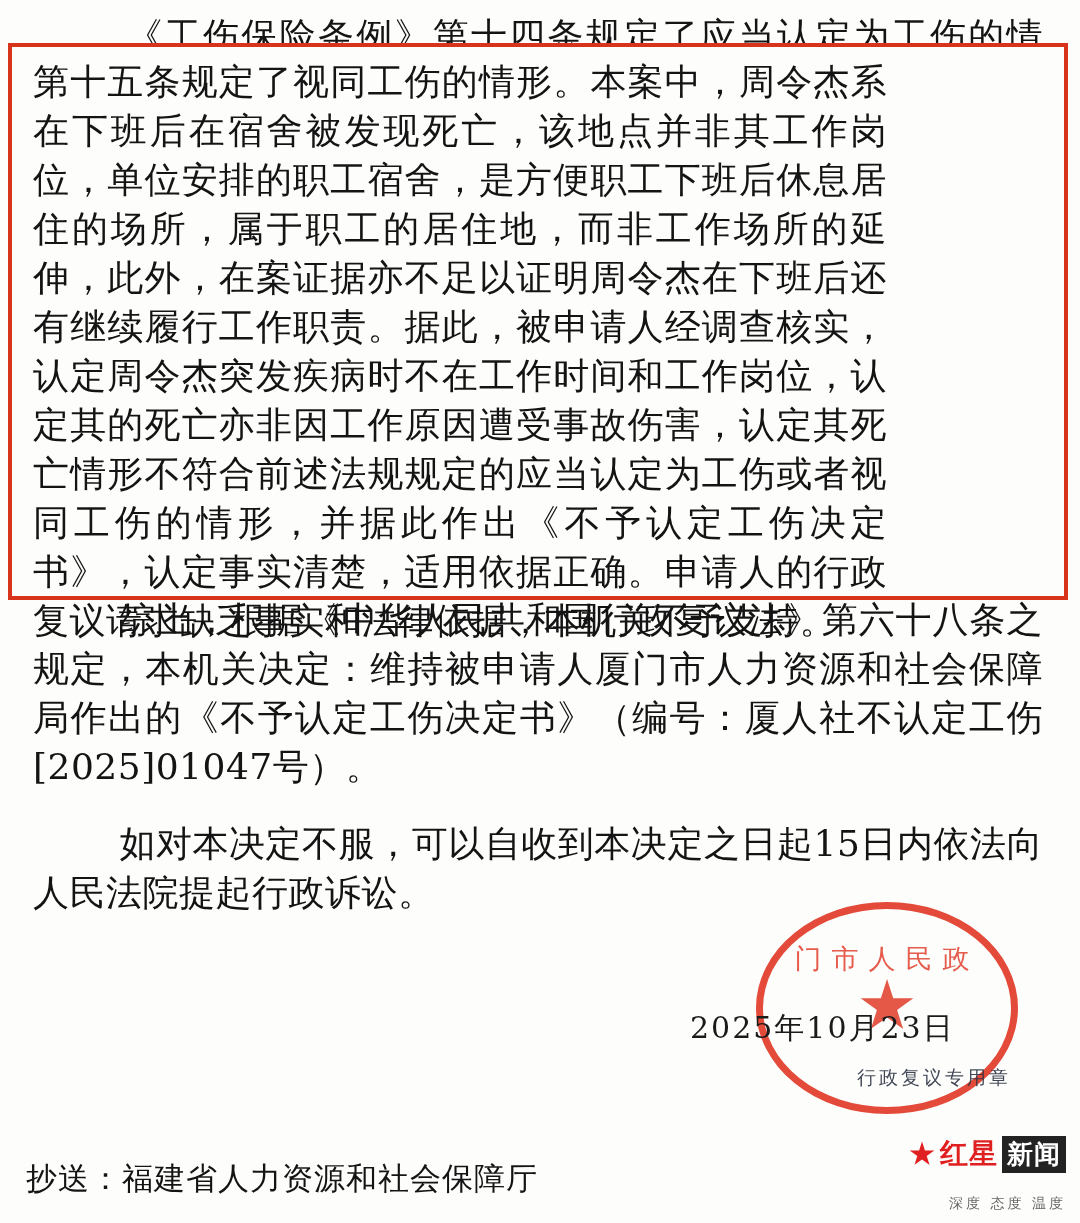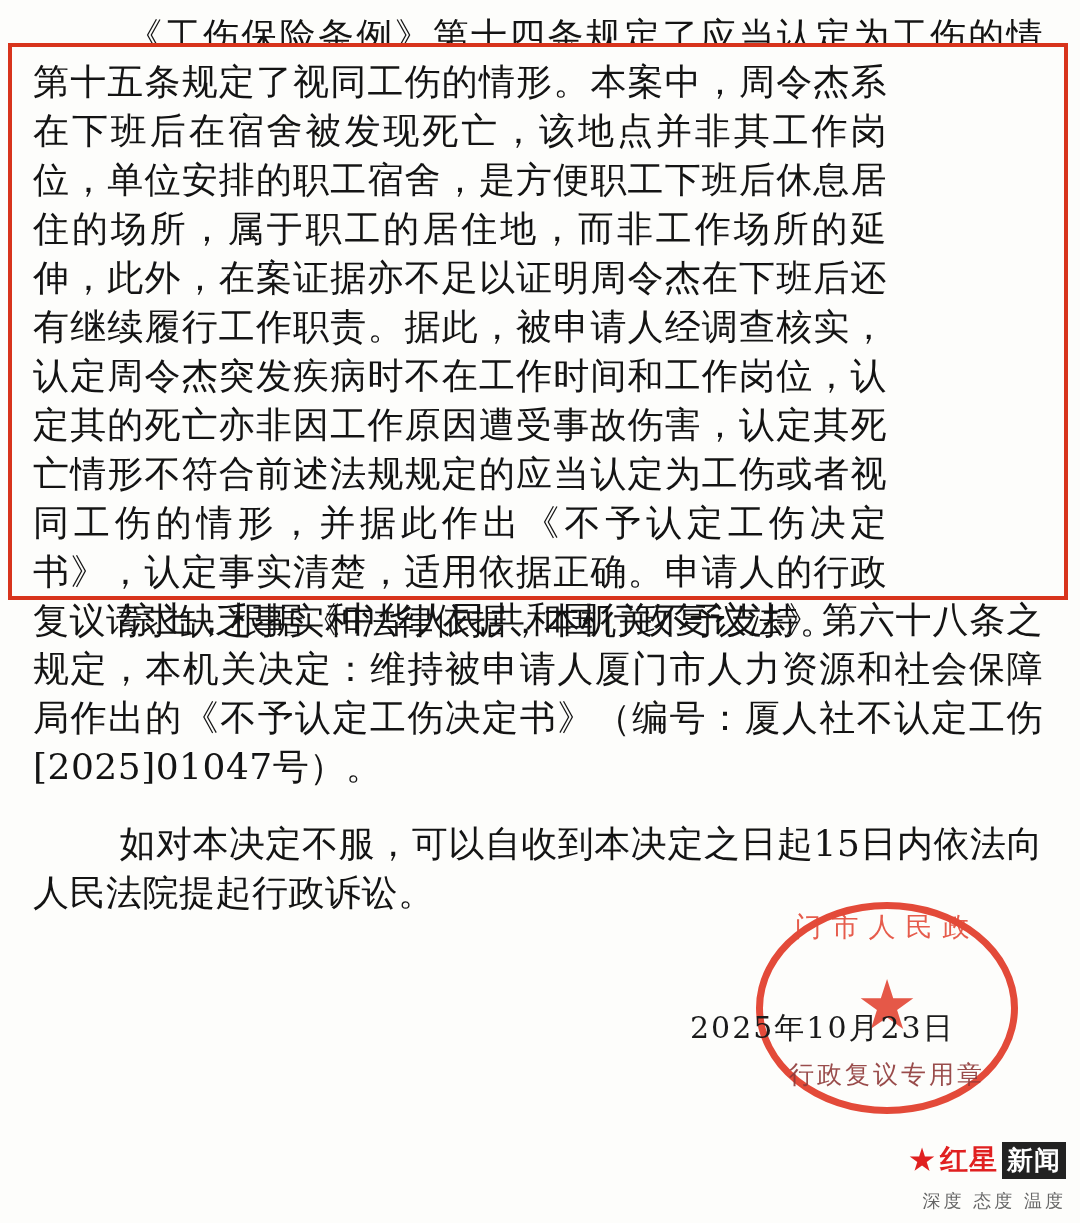--- a/index.html
+++ b/index.html
@@ -116,38 +116,38 @@
     top: 48%;
     transform: translate(-50%, -50%);
     font-size: 60px;
     color: #e0321f;
     line-height: 1;
     opacity: 0.92;
   }
   .seal-arc-top {
     position: absolute;
     left: 0;
-    top: 0;
+    top: 32px;
     width: 100%;
     text-align: center;
     font-size: 27px;
     color: #e0321f;
     letter-spacing: 10px;
     font-family: Liberation Mono, monospace;
     opacity: 0.9;
     white-space: nowrap;
   }
   .seal-arc-bottom {
     position: absolute;
     left: 0;
     bottom: 16px;
     width: 100%;
-    text-align: center;
-    font-size: 25px;
-    color: #7f1d1d;
+    text-align: right;
+    font-size: 19px;
+    color: #0f172a;
     letter-spacing: 3px;
     opacity: 0.9;
     white-space: nowrap;
   }
   .seal-date {
     position: absolute;
     left: -10px;
     top: 108px;
     font-size: 30px;
     letter-spacing: 2px;
@@ -196,22 +196,22 @@
     background: #222;
     color: #fff;
     font-size: 26px;
     font-weight: bold;
     font-family: "DejaVu Sans", "Liberation Sans", sans-serif;
     padding: 1px 5px;
     letter-spacing: 1px;
     text-align: center;
   }
   .logo-sub {
-    margin-top: 10px;
-    font-size: 18px;
+    margin-top: 22px;
+    font-size: 14px;
     color: #666;
     letter-spacing: 3px;
     font-family: "DejaVu Sans", "Liberation Sans", sans-serif;
   }
 </style>
 </head>
 <body>
 
 <div class="page">
 
@@ -239,20 +239,21 @@
 
   <div class="seal-area">
     <div class="seal">
       <div class="seal-arc-top">门市人民政</div>
       <div class="seal-star">★</div>
       <div class="seal-arc-bottom">行政复议专用章</div>
     </div>
     <div class="seal-date">2025年10月23日</div>
   </div>
 
+  <div class="cc-line">抄送：福建省人力资源和社会保障厅</div>
 
   <div class="logo">
     <div class="logo-main">
       <span class="logo-star">★</span>
       <span class="logo-red">红星</span>
       <span class="logo-dark">新闻</span>
     </div>
     <div class="logo-sub">深度 态度 温度</div>
   </div>
 

